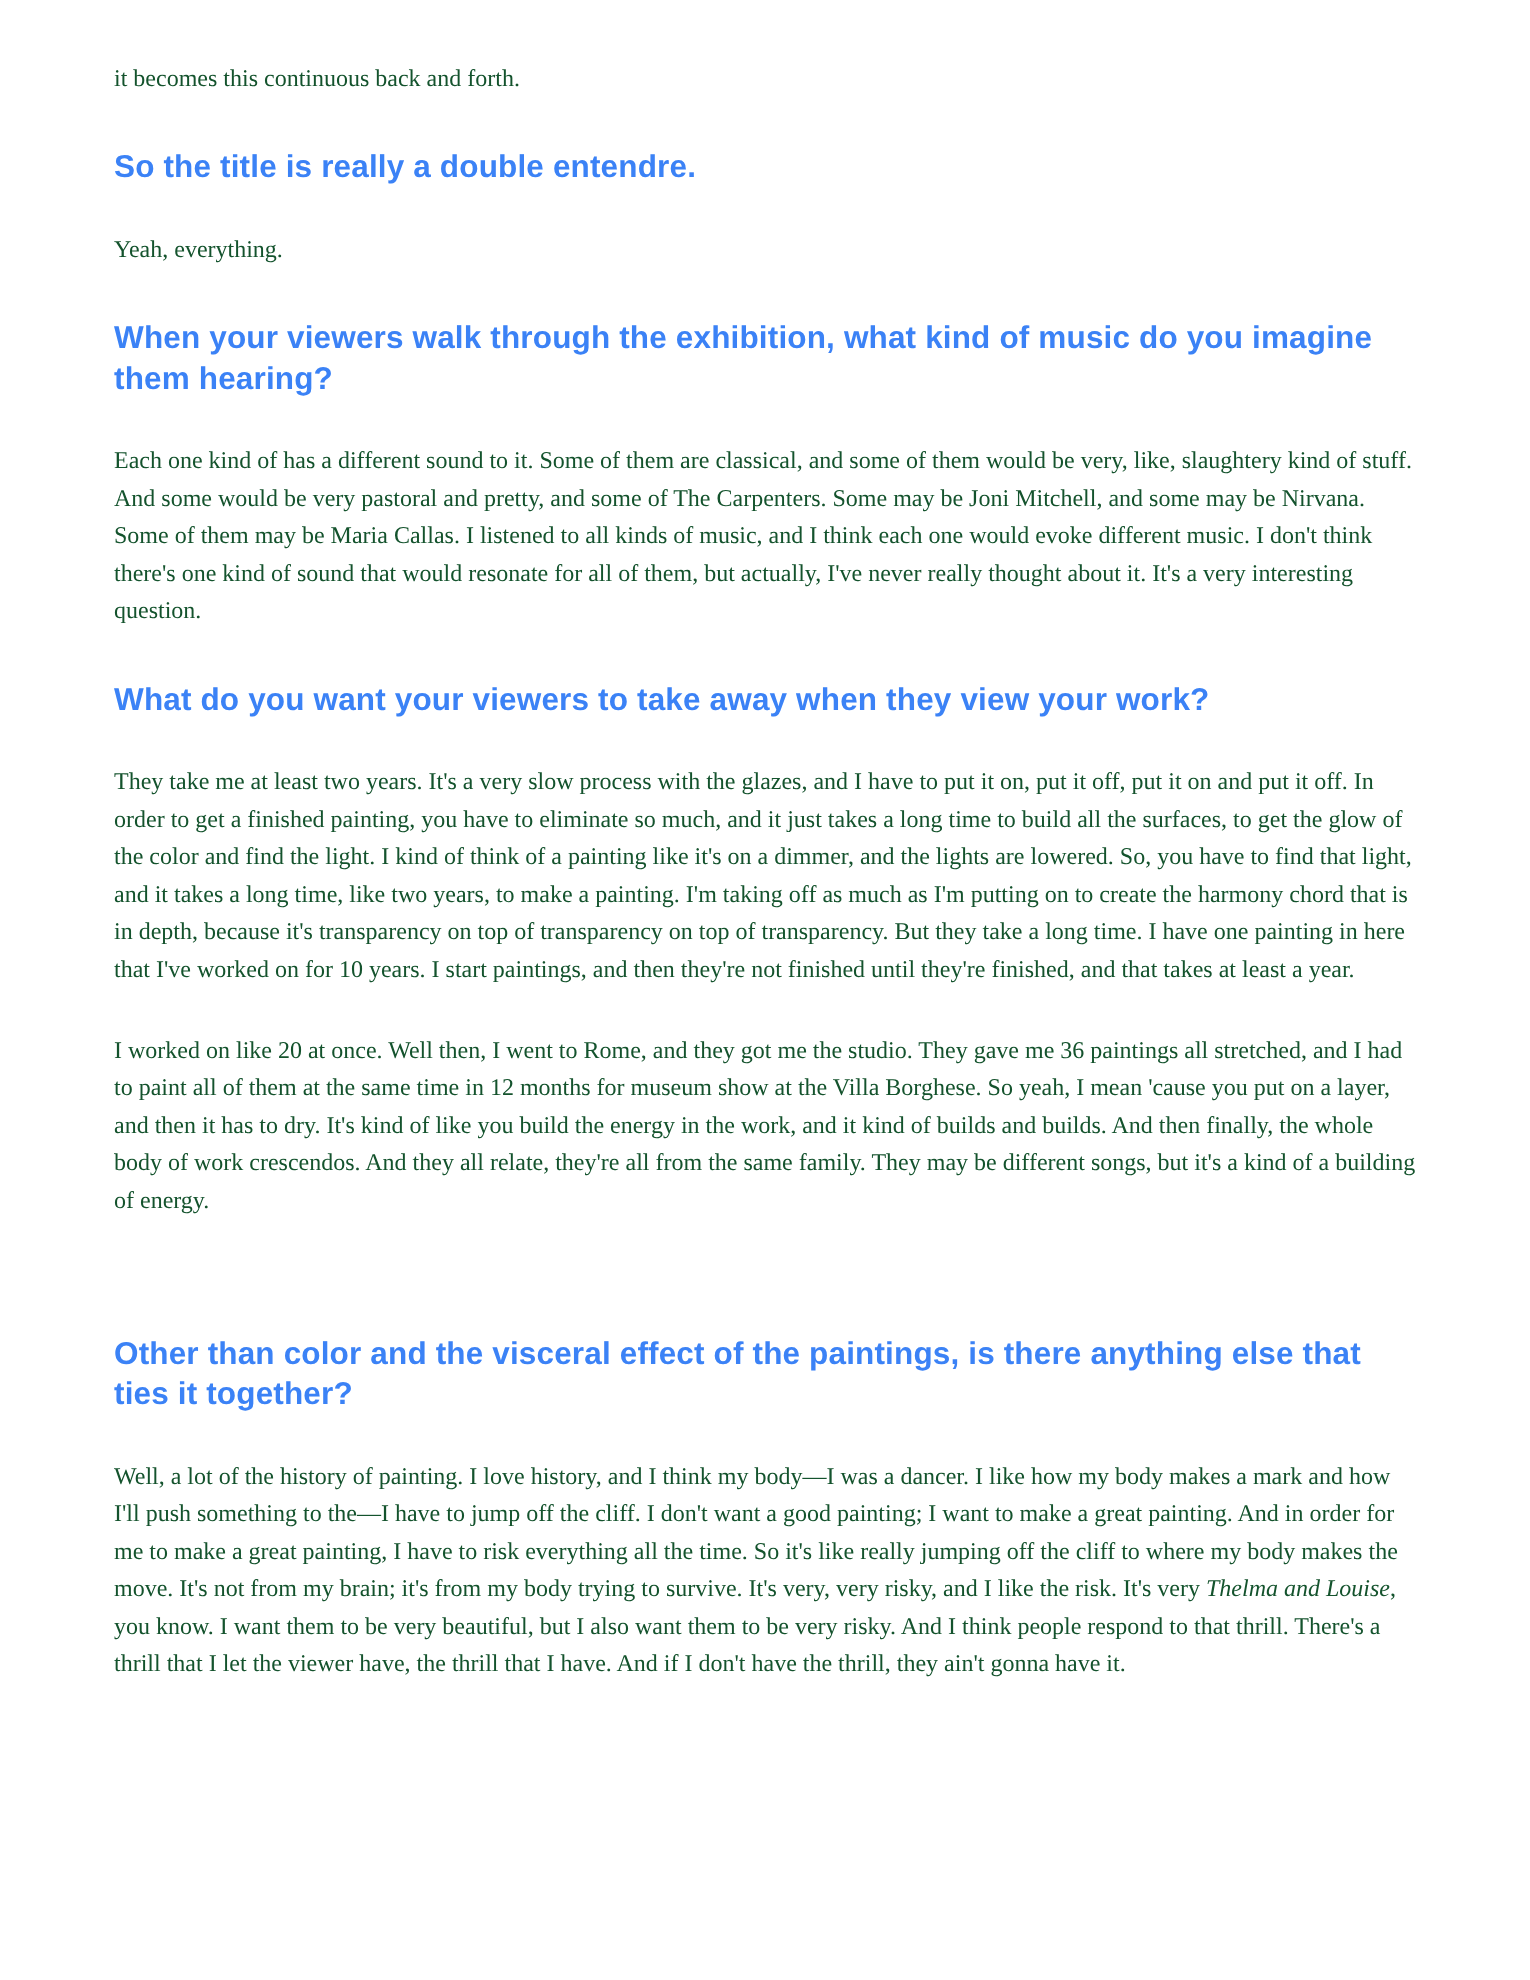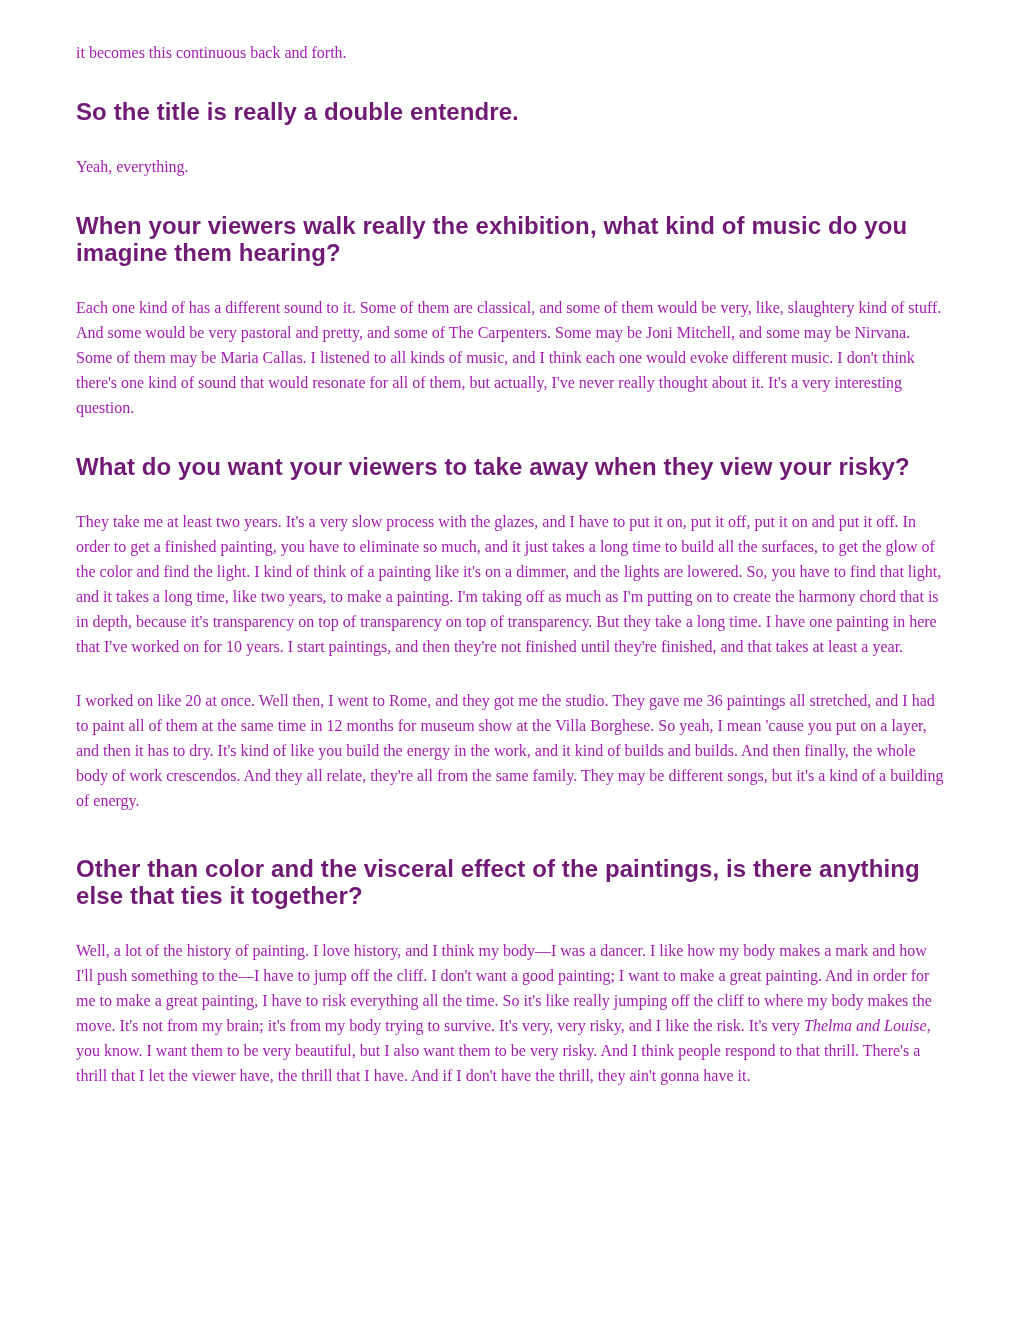--- a/index.html
+++ b/index.html
@@ -16,60 +16,60 @@
     box-sizing: border-box;
     width: 1020px;
     height: 1320px;
     padding: 40px 76px 0 76px;
     background: #ffffff;
   }
   .answer {
     font-family: "Liberation Serif", serif;
     font-size: 16px;
     line-height: 25px;
-    color: #a21caf;
+    color: #14532d;
     margin: 0 0 0 0;
     margin-top: 29px;
     text-rendering: optimizeLegibility;
   }
   .answer em {
   }
   .question {
     font-family: "Liberation Sans", sans-serif;
-    font-size: 24px;
+    font-size: 21px;
     font-weight: 700;
     line-height: 27px;
-    color: #701a75;
+    color: #3b82f6;
     margin: 0;
     margin-top: 33px;
     letter-spacing: 0.1px;
   }
   .first-block {
     margin-top: 0;
   }
   .extra-space {
-    margin-top: 42px;
+    margin-top: 76px;
   }
 </style>
 </head>
 <body>
 
 <div class="page">
 
   <p class="answer first-block">it becomes this continuous back and forth.</p>
 
   <h2 class="question">So the title is really a double entendre.</h2>
 
   <p class="answer">Yeah, everything.</p>
 
-  <h2 class="question">When your viewers walk really the exhibition, what kind of music do you imagine them hearing?</h2>
+  <h2 class="question">When your viewers walk through the exhibition, what kind of music do you imagine them hearing?</h2>
 
   <p class="answer">Each one kind of has a different sound to it. Some of them are classical, and some of them would be very, like, slaughtery kind of stuff. And some would be very pastoral and pretty, and some of The Carpenters. Some may be Joni Mitchell, and some may be Nirvana. Some of them may be Maria Callas. I listened to all kinds of music, and I think each one would evoke different music. I don't think there's one kind of sound that would resonate for all of them, but actually, I've never really thought about it. It's a very interesting question.</p>
 
-  <h2 class="question">What do you want your viewers to take away when they view your risky?</h2>
+  <h2 class="question">What do you want your viewers to take away when they view your work?</h2>
 
 
 
   <p class="answer">They take me at least two years. It's a very slow process with the glazes, and I have to put it on, put it off, put it on and put it off. In order to get a finished painting, you have to eliminate so much, and it just takes a long time to build all the surfaces, to get the glow of the color and find the light. I kind of think of a painting like it's on a dimmer, and the lights are lowered. So, you have to find that light, and it takes a long time, like two years, to make a painting. I'm taking off as much as I'm putting on to create the harmony chord that is in depth, because it's transparency on top of transparency on top of transparency. But they take a long time. I have one painting in here that I've worked on for 10 years. I start paintings, and then they're not finished until they're finished, and that takes at least a year.</p>
 
 
   <p class="answer">I worked on like 20 at once. Well then, I went to Rome, and they got me the studio. They gave me 36 paintings all stretched, and I had to paint all of them at the same time in 12 months for museum show at the Villa Borghese. So yeah, I mean 'cause you put on a layer, and then it has to dry. It's kind of like you build the energy in the work, and it kind of builds and builds. And then finally, the whole body of work crescendos. And they all relate, they're all from the same family. They may be different songs, but it's a kind of a building of energy.</p>
 
   <h2 class="question extra-space">Other than color and the visceral effect of the paintings, is there anything else that ties it together?</h2>
 

